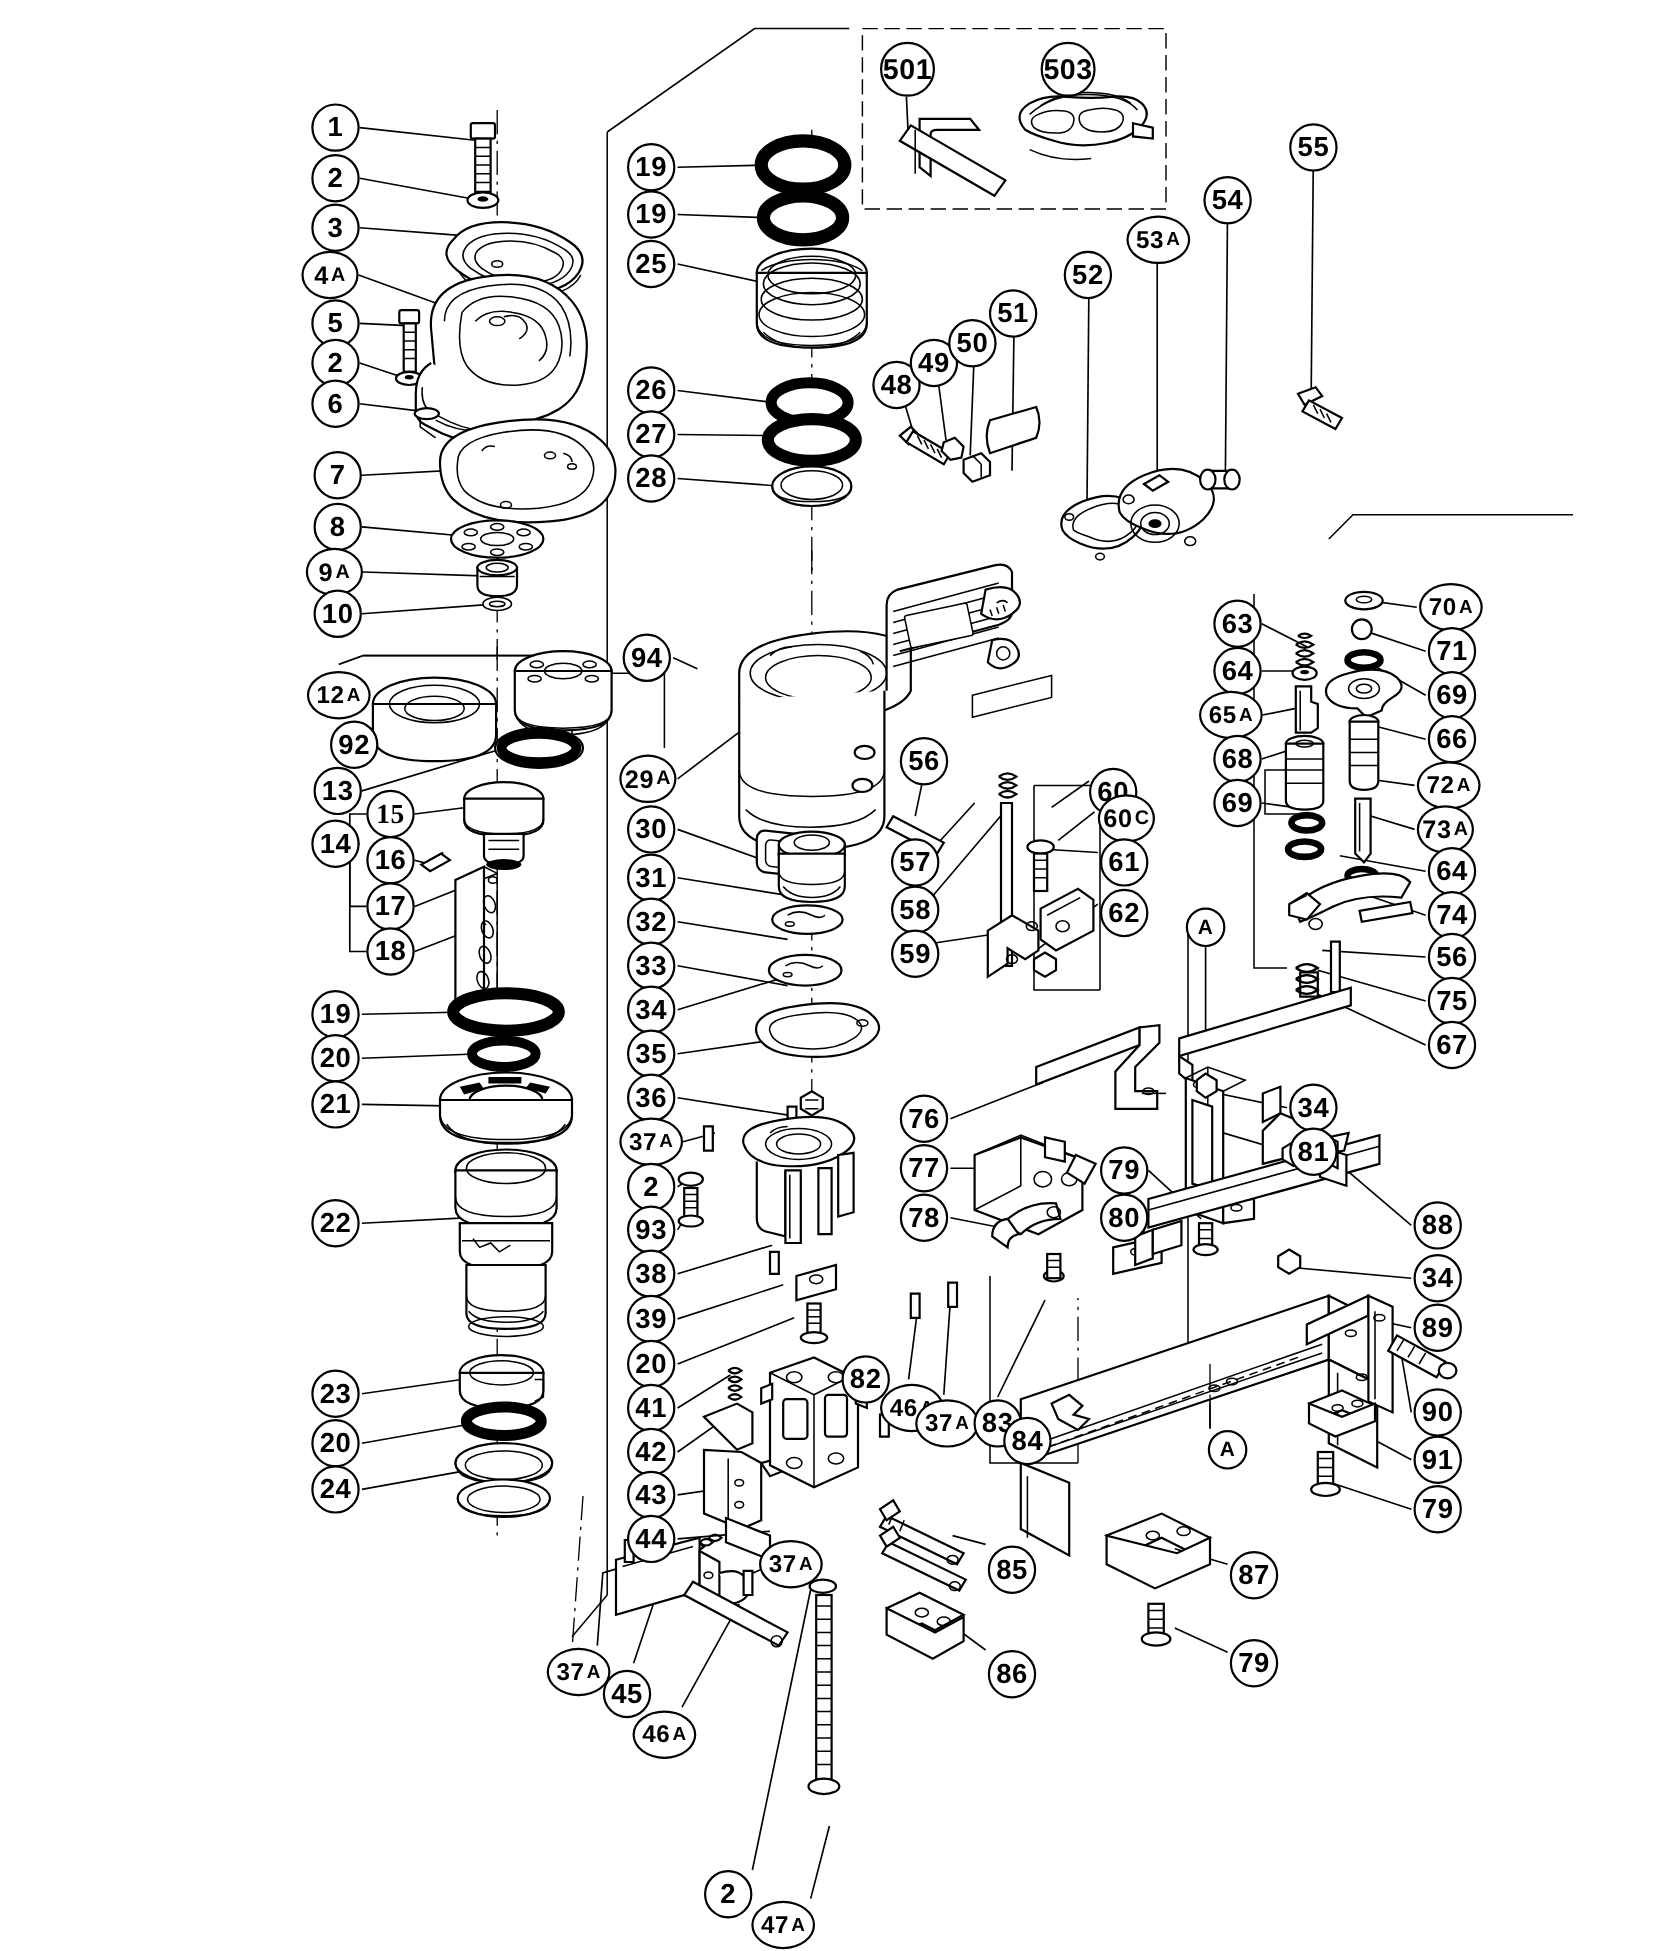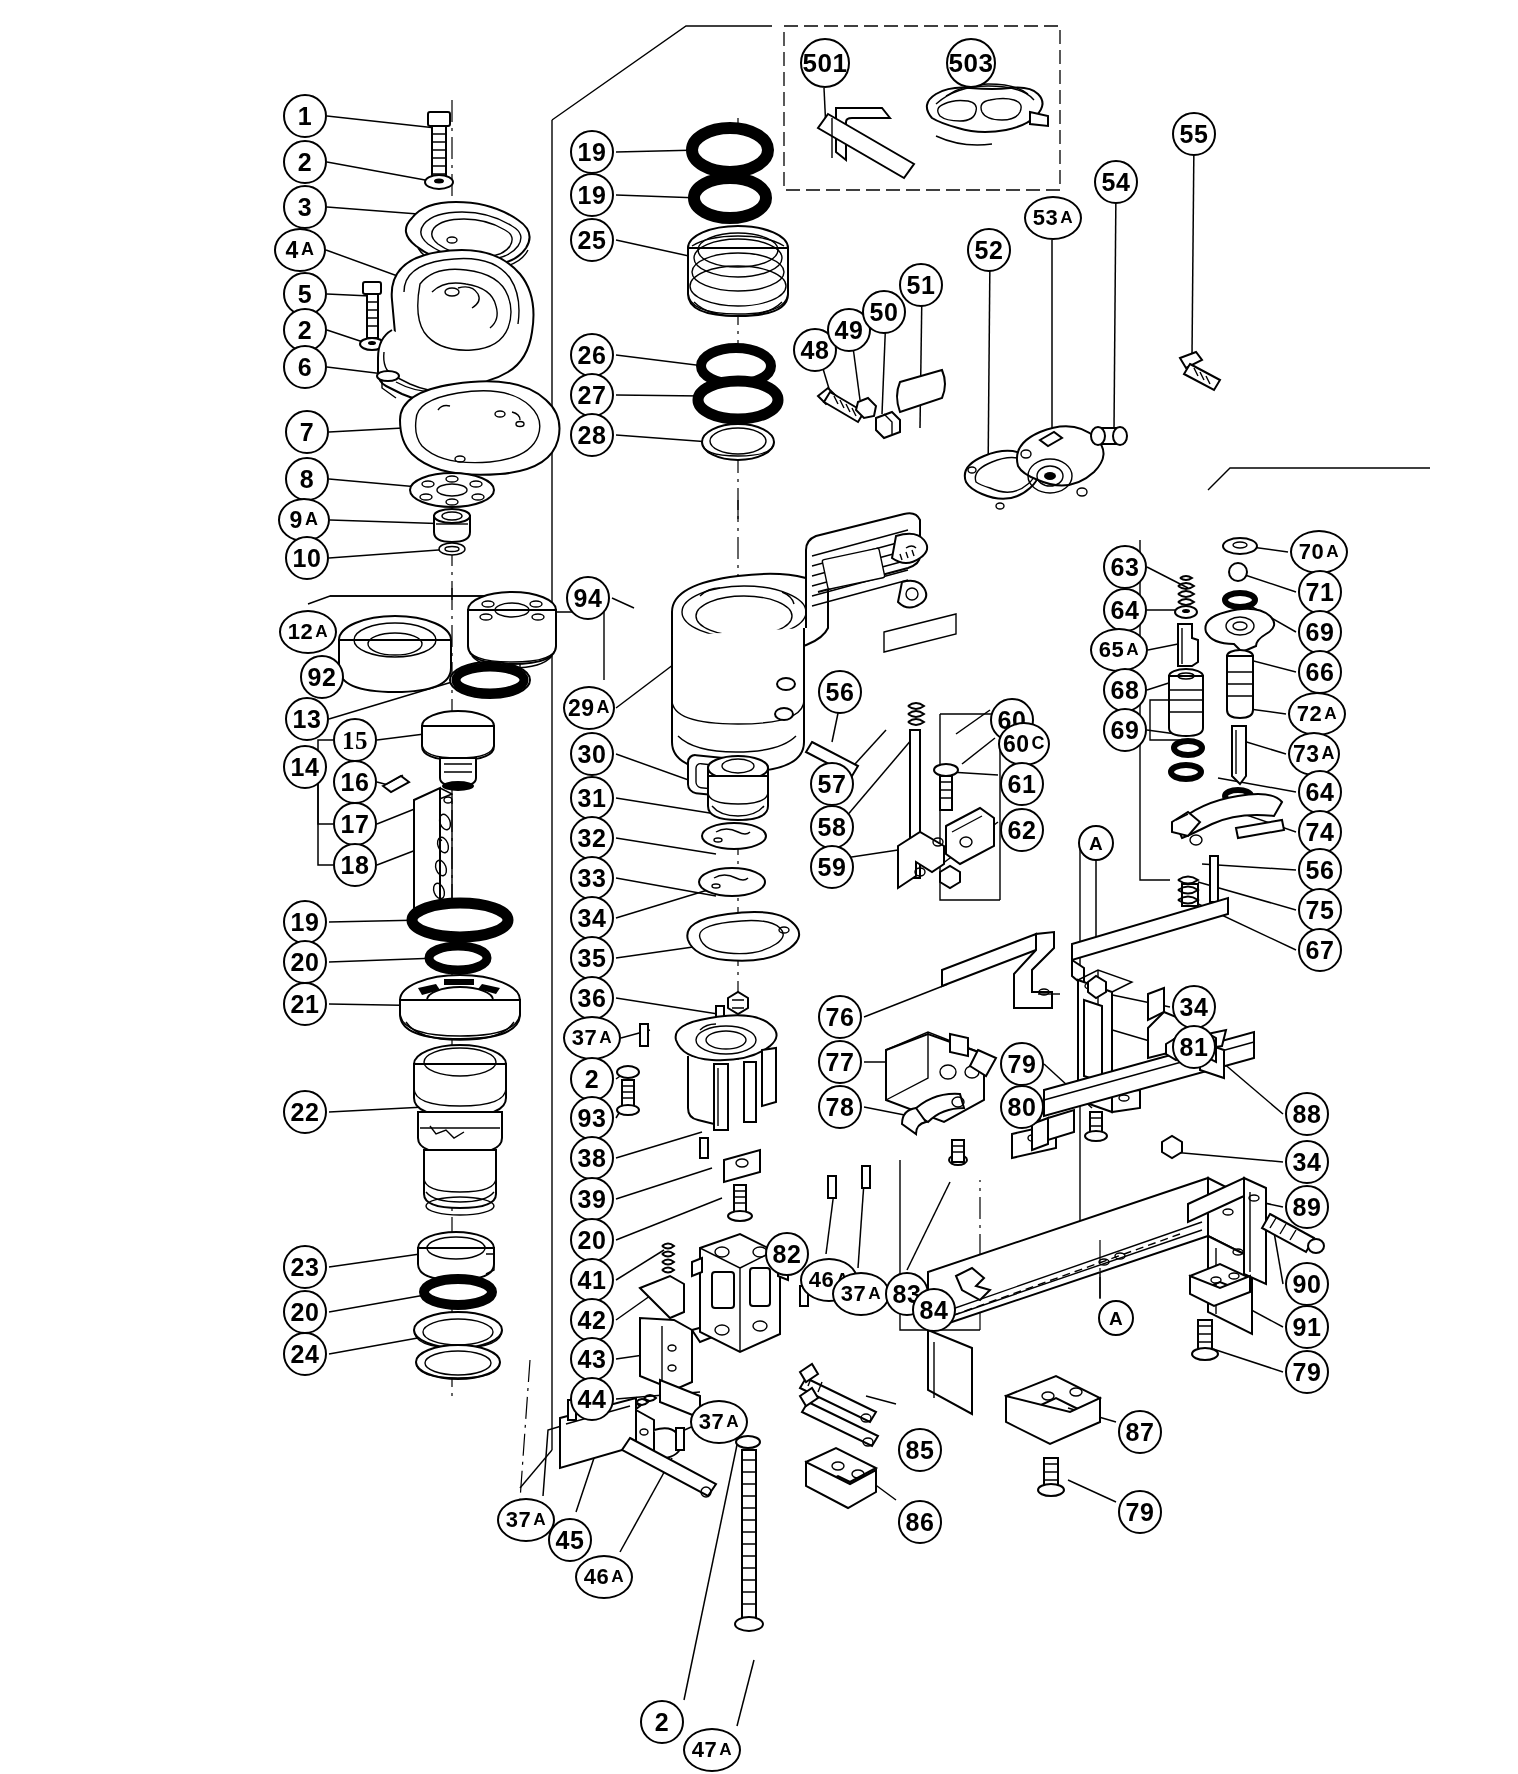--- a/index.html
+++ b/index.html
@@ -1055,20 +1055,20 @@
       <div class="callout c-round sz3" style="left: 800px; top: 1258px;">
         <span>46</span>
         <span class="lbl-sub">A</span>
       </div>
       <div class="callout c-round sz3" style="left: 832px; top: 1272px;">
         <span>37</span>
         <span class="lbl-sub">A</span>
       </div>
       <div class="callout c-round sz1" style="left: 885px; top: 1272px;">83</div>
       <div class="callout c-round sz1" style="left: 912px; top: 1288px;">84</div>
-      <div class="callout c-round sz1" style="left: 898px; top: 1405px; margin-top: 23px;">85</div>
+      <div class="callout c-round sz1" style="left: 898px; top: 1405px;">85</div>
       <div class="callout c-round sz1" style="left: 898px; top: 1500px;">86</div>
       <div class="callout c-round sz1" style="left: 1118px; top: 1410px;">87</div>
       <div class="callout c-round sz1" style="left: 1118px; top: 1490px;">79</div>
       <div class="callout c-round sz-ref" style="left: 1098px; top: 1300px;">A</div>
     </div>
 
 </div>
 
 </body></html>

